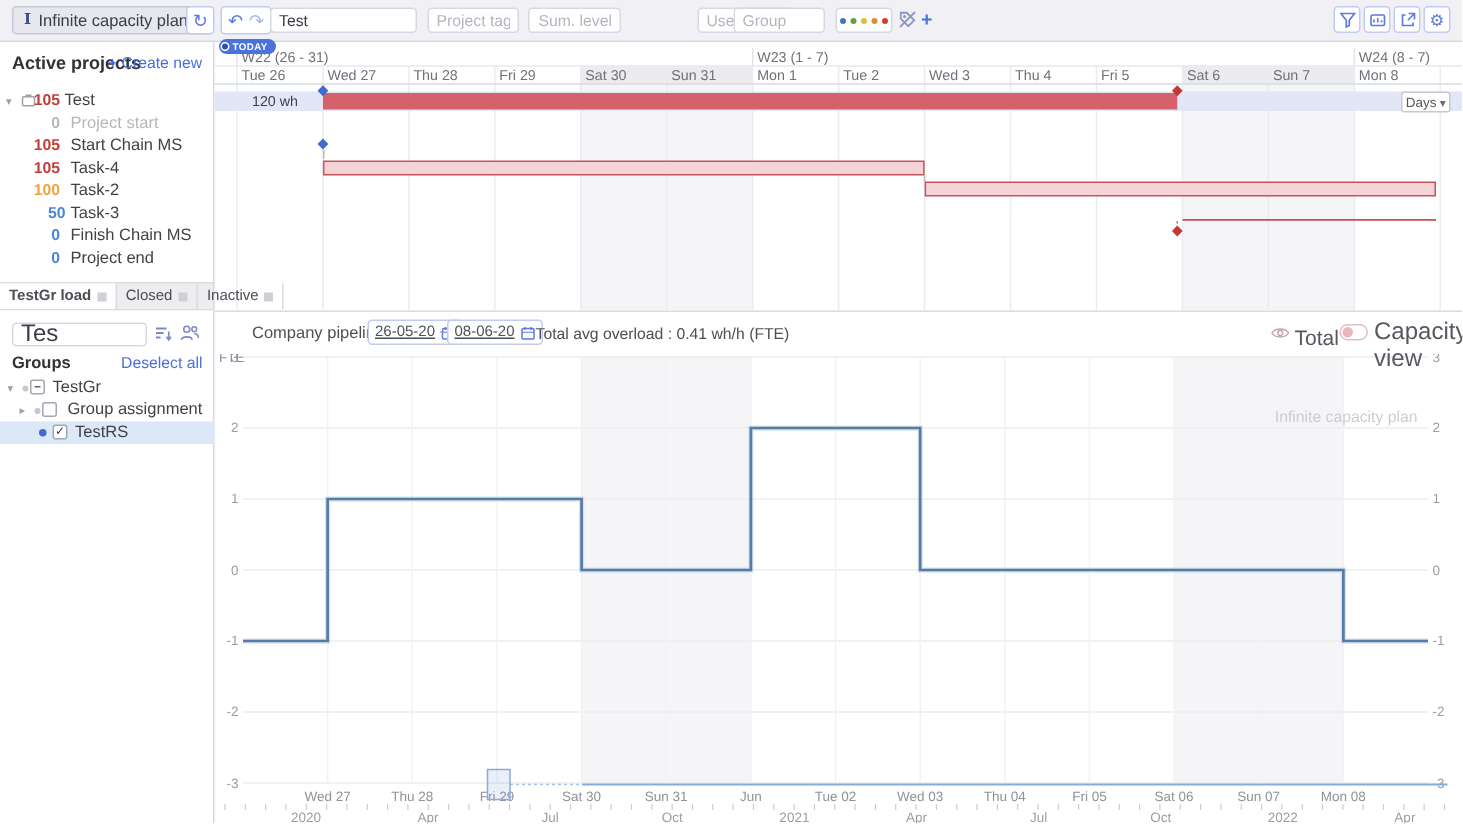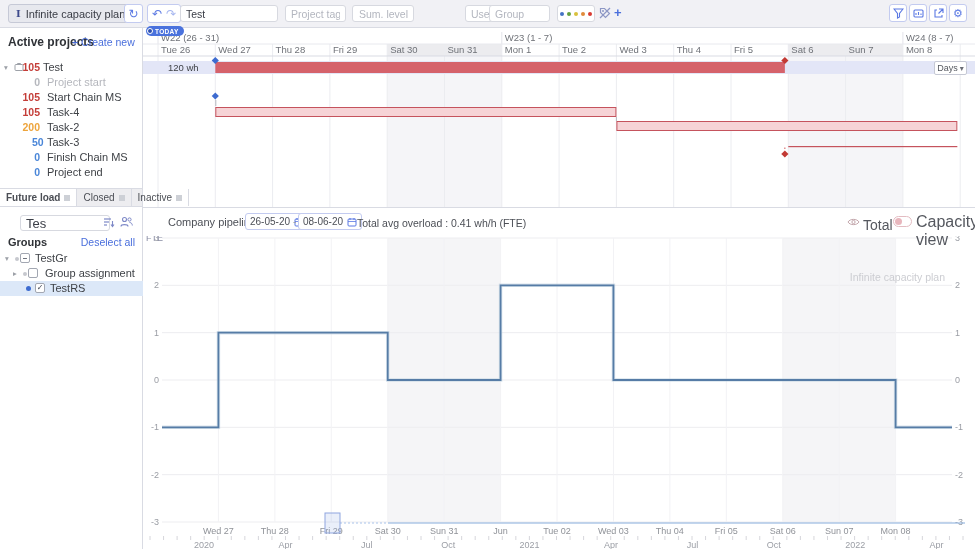--- a/index.html
+++ b/index.html
@@ -51,22 +51,22 @@
   .tabs { position:absolute; left:0; top:188px; width:143px; height:19px; background:#ededf0;
           border-top:1px solid #d9dbe3; border-bottom:1px solid #d9dbe3; border-right:1px solid #d9dbe3;
           display:flex; z-index:4; }
   .tab { flex:1 1 auto; display:flex; align-items:center; gap:4px; padding:0 6px; font-size:10px;
          color:#4b4e55; border-right:1px solid #d9dbe3; cursor:pointer; white-space:nowrap; }
   .tab.active { background:#fff; font-weight:bold; }
   .tab-square { width:6px; height:6px; background:#cdd0d6; flex:0 0 auto; }
 
   .left-bottom { position:absolute; left:0; top:207px; width:143px; height:342px; background:#fff;
                  border-right:1px solid #d9dbe3; z-index:4; }
-  .grp-search { position:absolute; left:20px; top:8px; width:90px; height:16px; border:1px solid #d7d9e0;
-                border-radius:3px; padding:0 5px; font-family:"Liberation Sans", sans-serif; font-size:13px; color:#3a3d46; }
+  .grp-search { position:absolute; left:8px; top:8px; width:90px; height:16px; border:1px solid #d7d9e0;
+                border-radius:3px; padding:0 5px; font-family:"Liberation Sans", sans-serif; font-size:16px; color:#3a3d46; }
   .s-ico { position:absolute; cursor:pointer; }
   .grp-head { position:absolute; left:0; top:29px; width:143px; height:14px; }
   .grp-title { position:absolute; left:8px; top:0; font-size:11px; font-weight:bold; color:#2f3237; }
   .deselect { position:absolute; right:8px; top:0; font-size:10.5px; color:#4a6fdc; cursor:pointer; }
   .grow { position:relative; height:15px; width:143px; }
   .grow.selected { background:#dce8f8; }
   .grow .chev { position:absolute; color:#9da1a8; font-size:7.5px; top:3px; }
   .grow .gdot { position:absolute; top:6px; width:4px; height:4px; border-radius:50%; background:#c6c8ce; }
   .grow .gdot.blue { width:5px; height:5px; top:5px; background:#3d6bd0; }
   .grow .cb { position:absolute; top:2px; width:10px; height:10px; border:1px solid #a2a7b2; border-radius:2px;
@@ -82,21 +82,21 @@
                  color:#fff; font-size:6.5px; font-weight:bold; letter-spacing:.3px; display:flex; align-items:center;
                  gap:2px; padding:0 5px 0 1px; z-index:7; cursor:pointer; }
   .tb-circ { width:6px; height:6px; border-radius:50%; background:#2d4fae; border:1px solid #fff; }
 
   
   .load-panel { position:absolute; left:143px; top:207px; width:832px; height:342px; background:#fff;
                 border-top:1px solid #d9dbe3; }
   .lp-head { position:absolute; left:0; top:0; width:832px; height:28px; background:#fff; z-index:2; }
   .pipeline { position:absolute; left:25px; top:8px; font-size:11px; color:#4c4f56; cursor:pointer; }
   .chip { position:absolute; top:5px; height:17px; border:1px solid #c3cbf0; border-radius:3px; background:#fff;
-          display:inline-flex; align-items:center; gap:4px; padding:0 4px; font-size:10px; color:#4c4f56; cursor:pointer; }
+          display:inline-flex; align-items:center; gap:4px; padding:0 4px; font-size:10px; color:#4c4f56; cursor:pointer;text-decoration:underline; }
   .chip-dash { position:absolute; left:150px; top:8px; font-size:10px; color:#9a9da4; }
   .overload { position:absolute; left:214px; top:9px; font-size:10.5px; color:#4c4f56; }
   .eye { position:absolute; left:704px; top:9px; cursor:pointer; }
   .lbl-total { position:absolute; left:720px; top:9px; font-size:14px; color:#55585f;text-align:center; }
   .toggle { position:absolute; left:750px; top:8px; width:19px; height:11px; border:1px solid #e3bcc2;
             border-radius:6px; background:#fff; cursor:pointer; }
   .knob { position:absolute; left:1px; top:1px; width:7px; height:7px; border-radius:50%; background:#e8b6bd; }
   .lbl-cap { position:absolute; left:773px; top:5px; font-size:16px; color:#55585f; }
 </style>
 </head>
@@ -178,41 +178,41 @@
         </div>
         <div class="trow">
           <span class="num" style="color: rgb(196, 61, 56);">105</span>
           <span class="lbl" style="left: 47px;">Start Chain MS</span>
         </div>
         <div class="trow">
           <span class="num" style="color: rgb(196, 61, 56);">105</span>
           <span class="lbl" style="left: 47px;">Task-4</span>
         </div>
         <div class="trow">
-          <span class="num" style="color: rgb(237, 164, 60);">200</span>
+          <span class="num" style="color: rgb(237, 164, 60);">100</span>
           <span class="lbl" style="left: 47px;">Task-2</span>
         </div>
         <div class="trow">
           <span class="num" style="color: rgb(74, 134, 216); padding-left: 32px;">50</span>
           <span class="lbl" style="left: 47px;">Task-3</span>
         </div>
         <div class="trow">
           <span class="num" style="color: rgb(74, 134, 216);">0</span>
           <span class="lbl" style="left: 47px;">Finish Chain MS</span>
         </div>
         <div class="trow">
           <span class="num" style="color: rgb(74, 134, 216);">0</span>
           <span class="lbl" style="left: 47px;">Project end</span>
         </div>
       </div>
   </div>
 
   <div class="tabs" id="tabs-bar">
       <div class="tab active">
-        <span>Future load</span>
+        <span>TestGr load</span>
         <span class="tab-square"></span>
       </div>
       <div class="tab">
         <span>Closed</span>
         <span class="tab-square"></span>
       </div>
       <div class="tab">
         <span>Inactive</span>
         <span class="tab-square"></span>
       </div>

